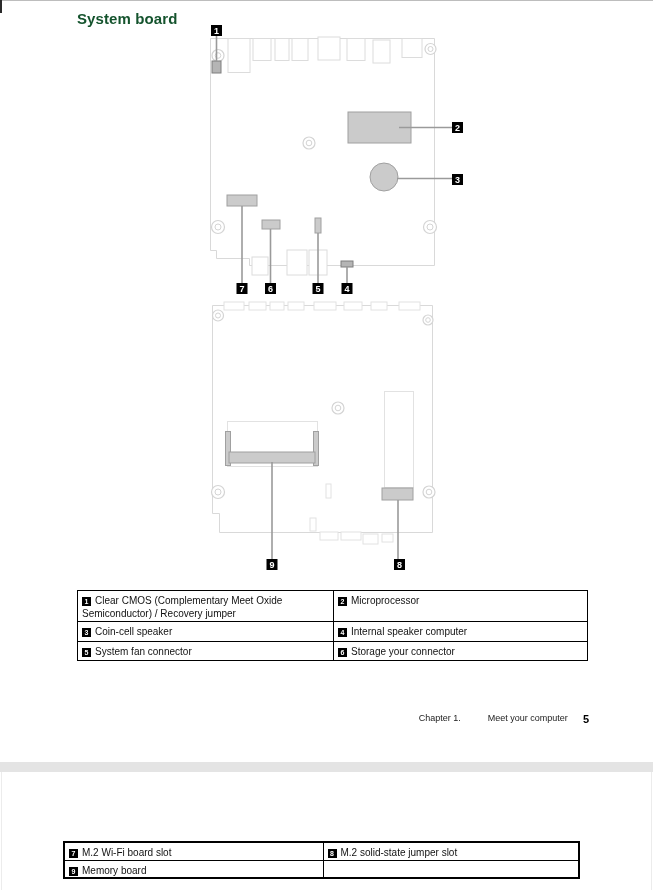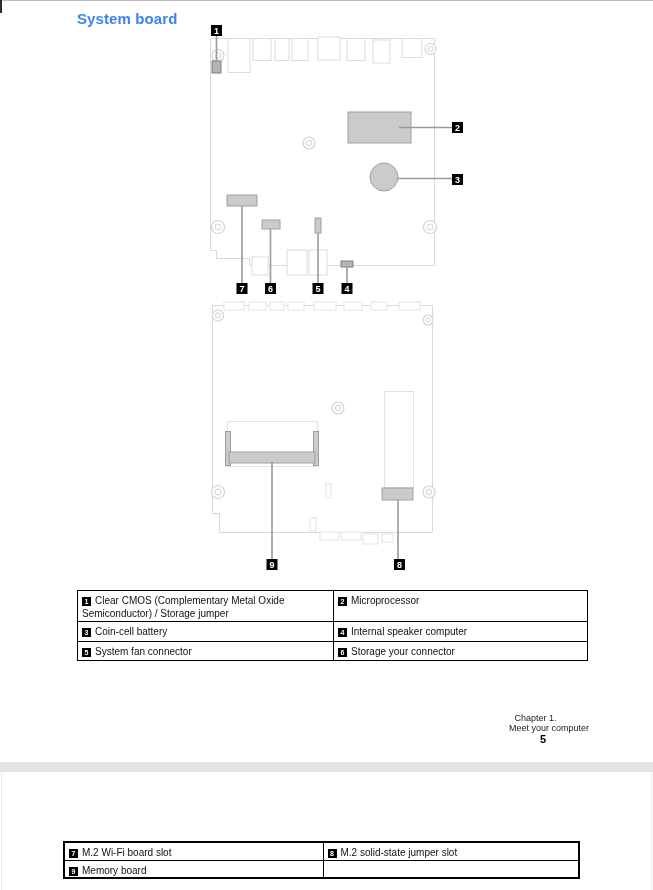--- a/index.html
+++ b/index.html
@@ -3,21 +3,21 @@
 <meta charset="utf-8">
 <style>
   html,body { margin:0; padding:0; }
   body {
     width:653px; height:890px; position:relative; overflow:hidden;
     background:#ffffff;
     font-family:"Liberation Sans", sans-serif;
   }
   .top-rule { position:absolute; top:0; left:0; width:653px; height:1px; background:#bdbdbd; }
   .corner-mark { position:absolute; top:0; left:0; width:2px; height:13px; background:#2a2a2a; }
-  .title { position:absolute; left:77px; top:0px; font-size:15px; font-weight:bold; color:#3b82f6; letter-spacing:0.1px; }
+  .title { position:absolute; left:77px; top:0px; font-size:15px; font-weight:bold; color:#14532d; letter-spacing:0.1px; }
 
   .diagram-svg { position:absolute; left:0; top:0; }
   .board  { fill:#ffffff; stroke:#d9d9d9; stroke-width:1; }
   .conn   { fill:#ffffff; stroke:#dcdcdc; stroke-width:1; }
   .tab    { fill:#ffffff; stroke:#e2e2e2; stroke-width:1; }
   .comp   { fill:#cbcbcb; stroke:#a0a0a0; stroke-width:1; }
   .dark   { fill:#b5b5b5; stroke:#7f7f7f; }
   .screw  { fill:#ffffff; stroke:#d4d4d4; stroke-width:1.2; }
   .screwi { fill:none;   stroke:#d4d4d4; stroke-width:1; }
   .leader { stroke:#9a9a9a; stroke-width:1.6; fill:none; }
@@ -34,21 +34,21 @@
   .t1 tr.r1 { height:31px; } .t1 tr.r2 { height:20px; } .t1 tr.r3 { height:19px; }
   .t2 { left:63px; top:841px; width:517px; border:2px solid #000; }
   .t2 col.c1 { width:259px; }
   .t2 tr { height:18px; }
   .mk {
     display:inline-block; width:9px; height:9px; background:#000; color:#fff;
     font-size:7px; font-weight:bold; line-height:9px; text-align:center;
     margin-right:4px; vertical-align:0px;
   }
 
-  .footer { position:absolute; top:713px; right:64px; display:flex; align-items:center; font-size:9px; color:#222;flex-direction:column; }
+  .footer { position:absolute; top:713px; right:64px; display:flex; align-items:flex-start; font-size:9px; color:#222; }
   .footer .ft2 { margin-left:7px;padding-left:20px; }
   .footer .fpn { margin-left:15px; font-weight:bold; font-size:11px; color:#000; }
 
   .page-gap { position:absolute; top:762px; left:0; width:653px; height:10px; background:#e4e4e4; }
   .p2edge { position:absolute; top:772px; height:118px; width:1px; background:#ececec; }
   .p2edge.left { left:1px; } .p2edge.right { left:651px; }
 </style>
 </head>
 <body>
 
@@ -192,29 +192,29 @@
 </svg>
 
 <table class="ctable t1">
   <colgroup>
       <col class="c1">
       <col>
     </colgroup>
   <tbody>
       <tr class="r1">
     <td>
-      <span class="mk">1</span><span>Clear CMOS (Complementary Metal Oxide Semiconductor) / Storage jumper</span>
+      <span class="mk">1</span><span>Clear CMOS (Complementary Meet Oxide Semiconductor) / Recovery jumper</span>
     </td>
     <td>
       <span class="mk">2</span><span>Microprocessor</span>
     </td>
   </tr>
   <tr class="r2">
     <td>
-      <span class="mk">3</span><span>Coin-cell battery</span>
+      <span class="mk">3</span><span>Coin-cell speaker</span>
     </td>
     <td>
       <span class="mk">4</span><span>Internal speaker computer</span>
     </td>
   </tr>
   <tr class="r3">
     <td>
       <span class="mk">5</span><span>System fan connector</span>
     </td>
     <td>

